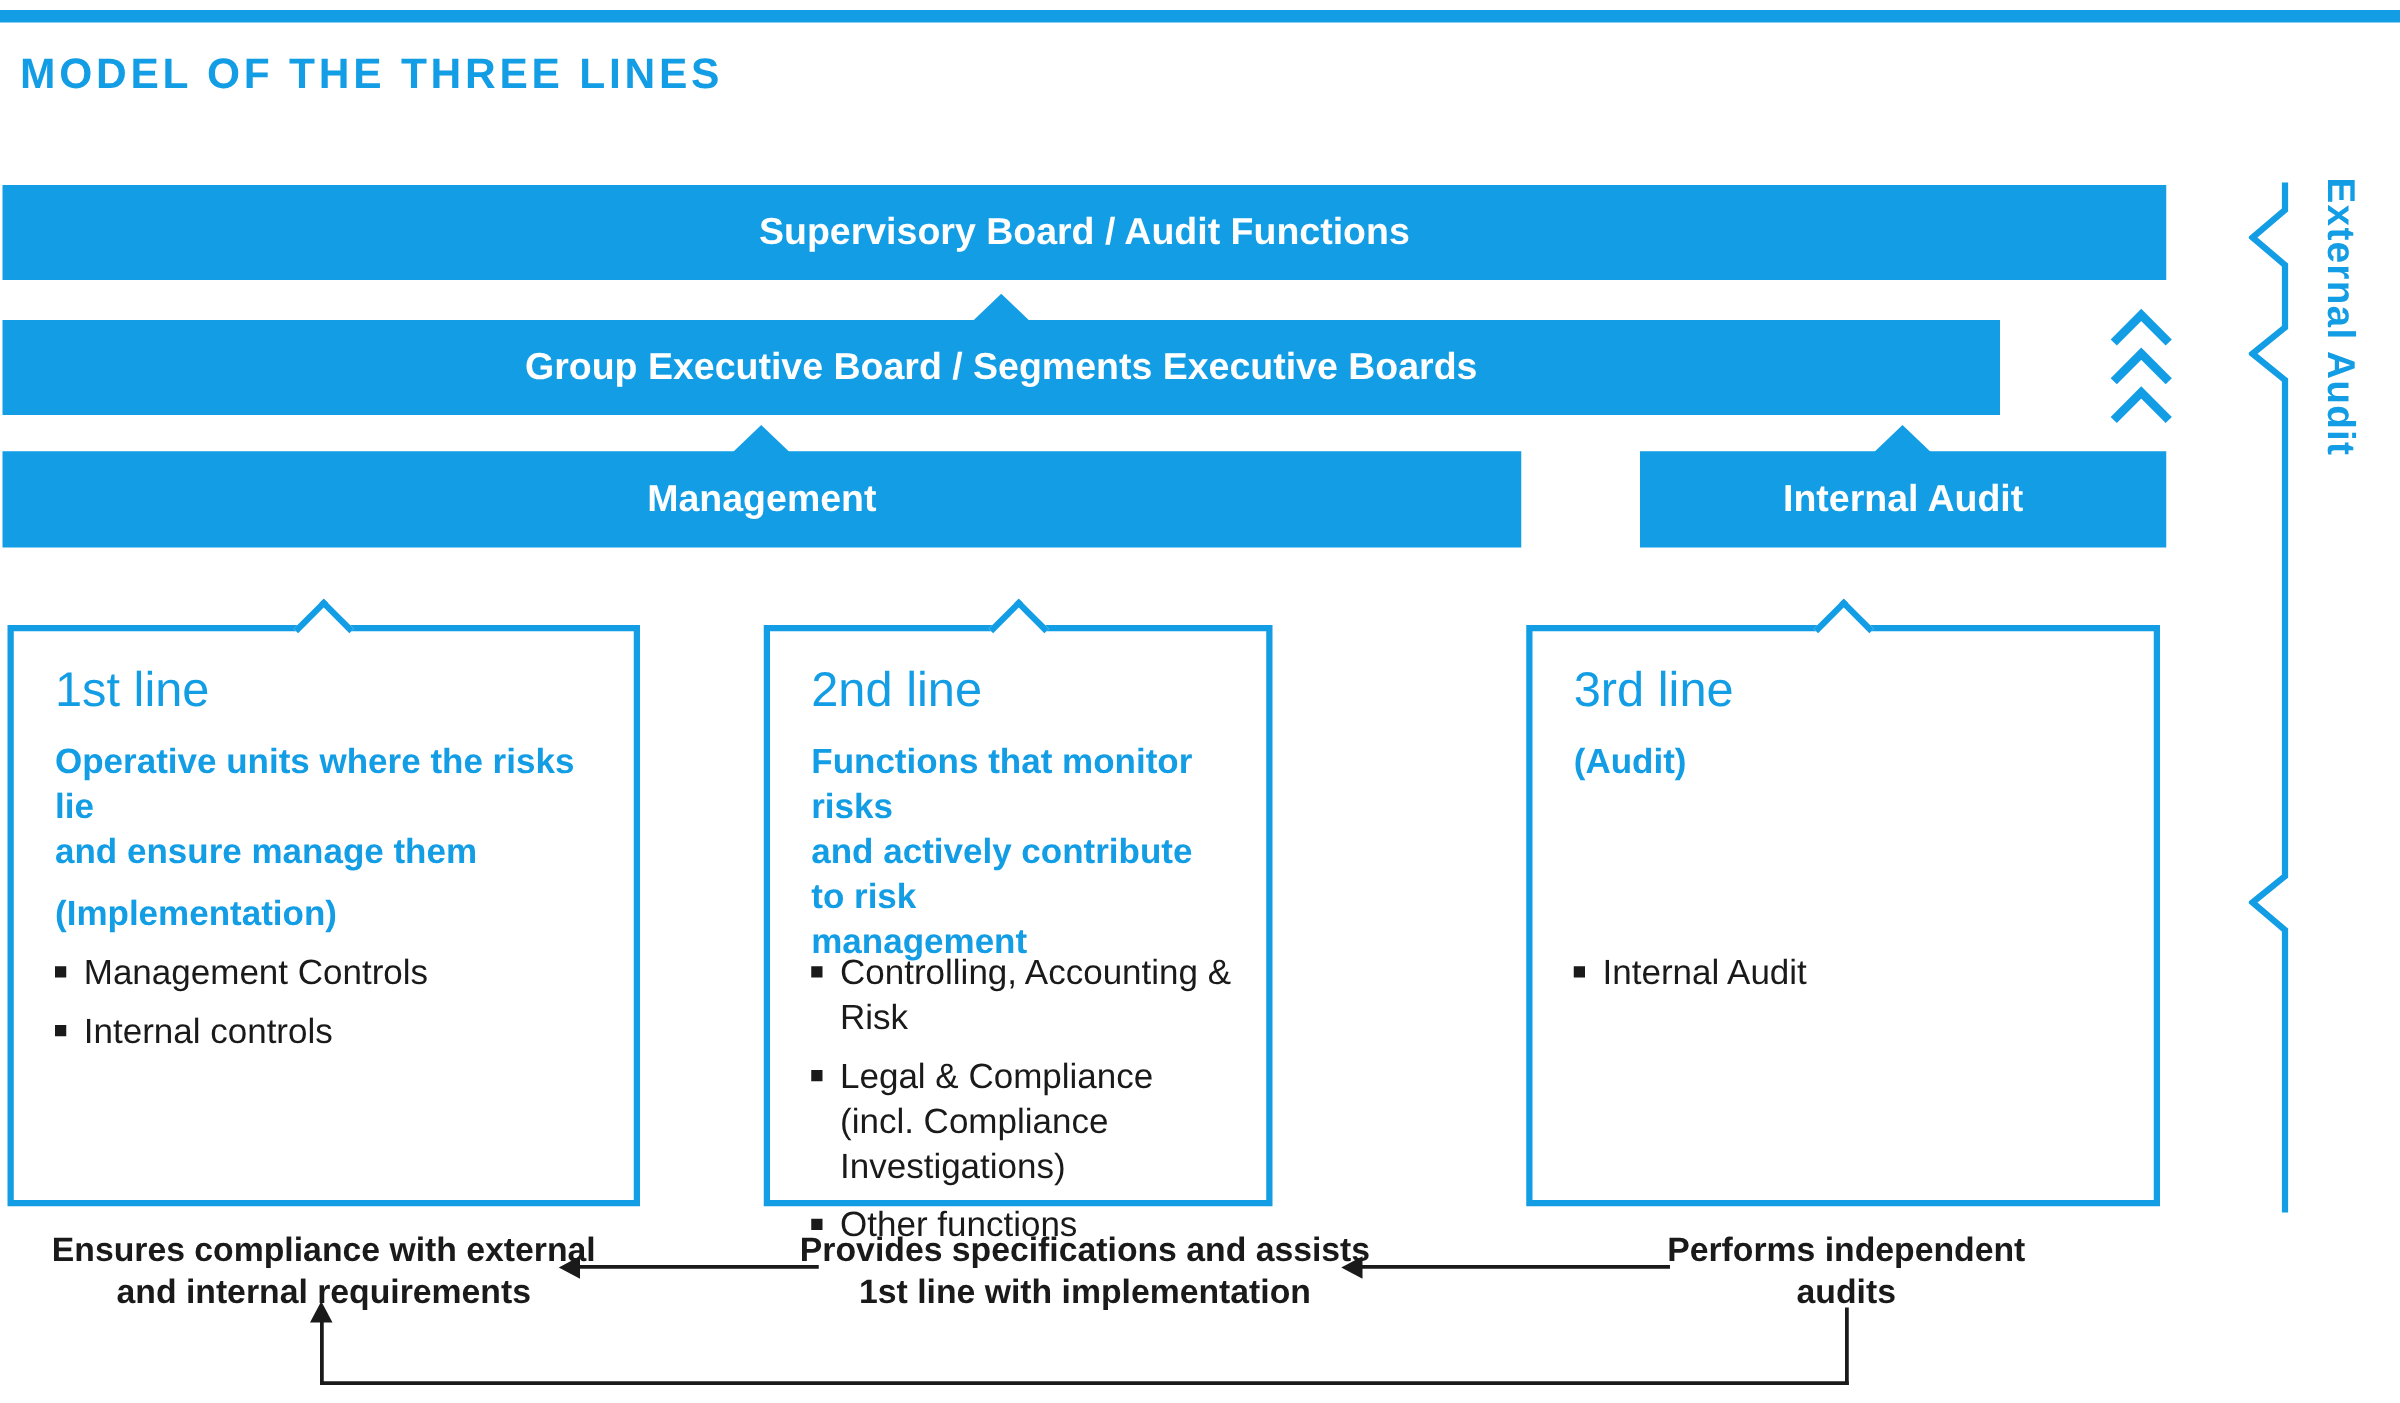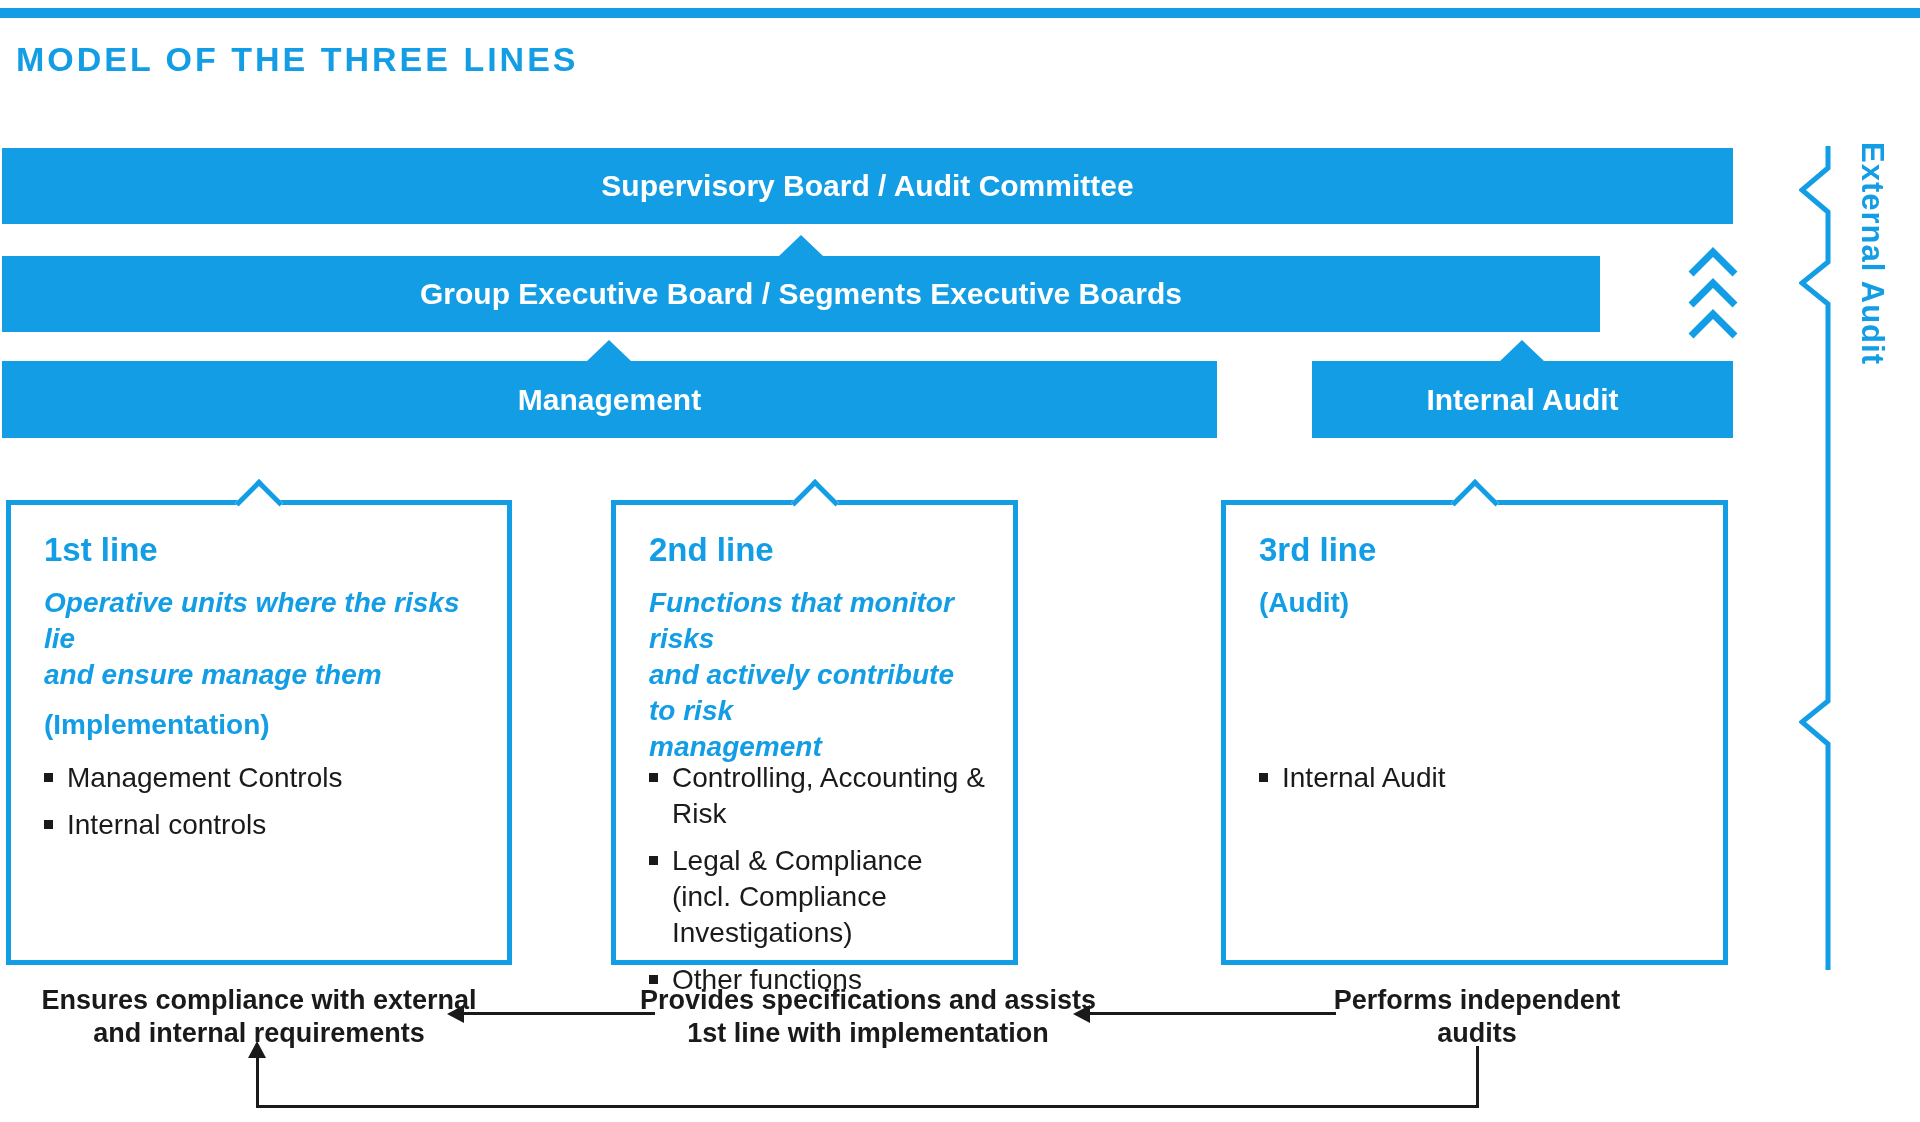--- a/index.html
+++ b/index.html
@@ -36,22 +36,22 @@
   .box1{left:6px;width:506px;}
   .box2{left:611px;width:407px;}
   .box3{left:1221px;width:507px;}
   .peak{
     position:absolute;top:-19px;left:50%;margin-left:-17px;width:34px;height:34px;
     background:#fff;transform:rotate(45deg);
     border-top:5px solid var(--accent);border-left:5px solid var(--accent);
     box-sizing:border-box;
   }
   .box-content{position:relative;padding:26px 26px 0 33px;height:100%;box-sizing:border-box;}
-  .box-heading{margin:0 0 16px 0;font-size:33px;font-weight:700;color:var(--accent);}
-  .box-desc{font-size:28px;font-weight:700;color:var(--accent);line-height:36px;font-style:italic;}
+  .box-heading{margin:0 0 16px 0;font-size:39px;font-weight:400;color:var(--accent);}
+  .box-desc{font-size:28px;font-weight:700;color:var(--accent);line-height:36px;}
   .box-paren{margin-top:14px;font-size:28px;font-weight:700;color:var(--accent);line-height:36px;}
   .bullets{position:absolute;left:33px;right:20px;top:255px;margin:0;padding:0;list-style:none;}
   .bullets li{display:flex;gap:14px;margin-bottom:11px;font-size:28px;line-height:36px;color:var(--ink);}
   .bullets .mk{flex:none;width:9px;height:9px;background:var(--ink);margin-top:13px;}
   .bullets .sub{display:block;}
   
   .chevrons{position:absolute;left:1687px;top:244px;}
   .bracket{position:absolute;left:1799px;top:144px;}
   .external-label{
     position:absolute;left:1854px;top:142px;
@@ -73,21 +73,21 @@
 </style>
 </head>
 <body>
 
 <div class="stage" id="stage">
 
   <div class="top-rule"></div>
   <h1 class="title">MODEL OF THE THREE LINES</h1>
 
   <div class="bar bar-supervisory">
-    <span>Supervisory Board / Audit Committee</span>
+    <span>Supervisory Board / Audit Functions</span>
   </div>
 
   <div class="bar bar-group">
     <div class="tri" style="left:776px;"></div>
     <span>Group Executive Board / Segments Executive Boards</span>
   </div>
 
   <div class="bar bar-management">
     <div class="tri" style="left:584px;"></div>
     <span>Management</span>

